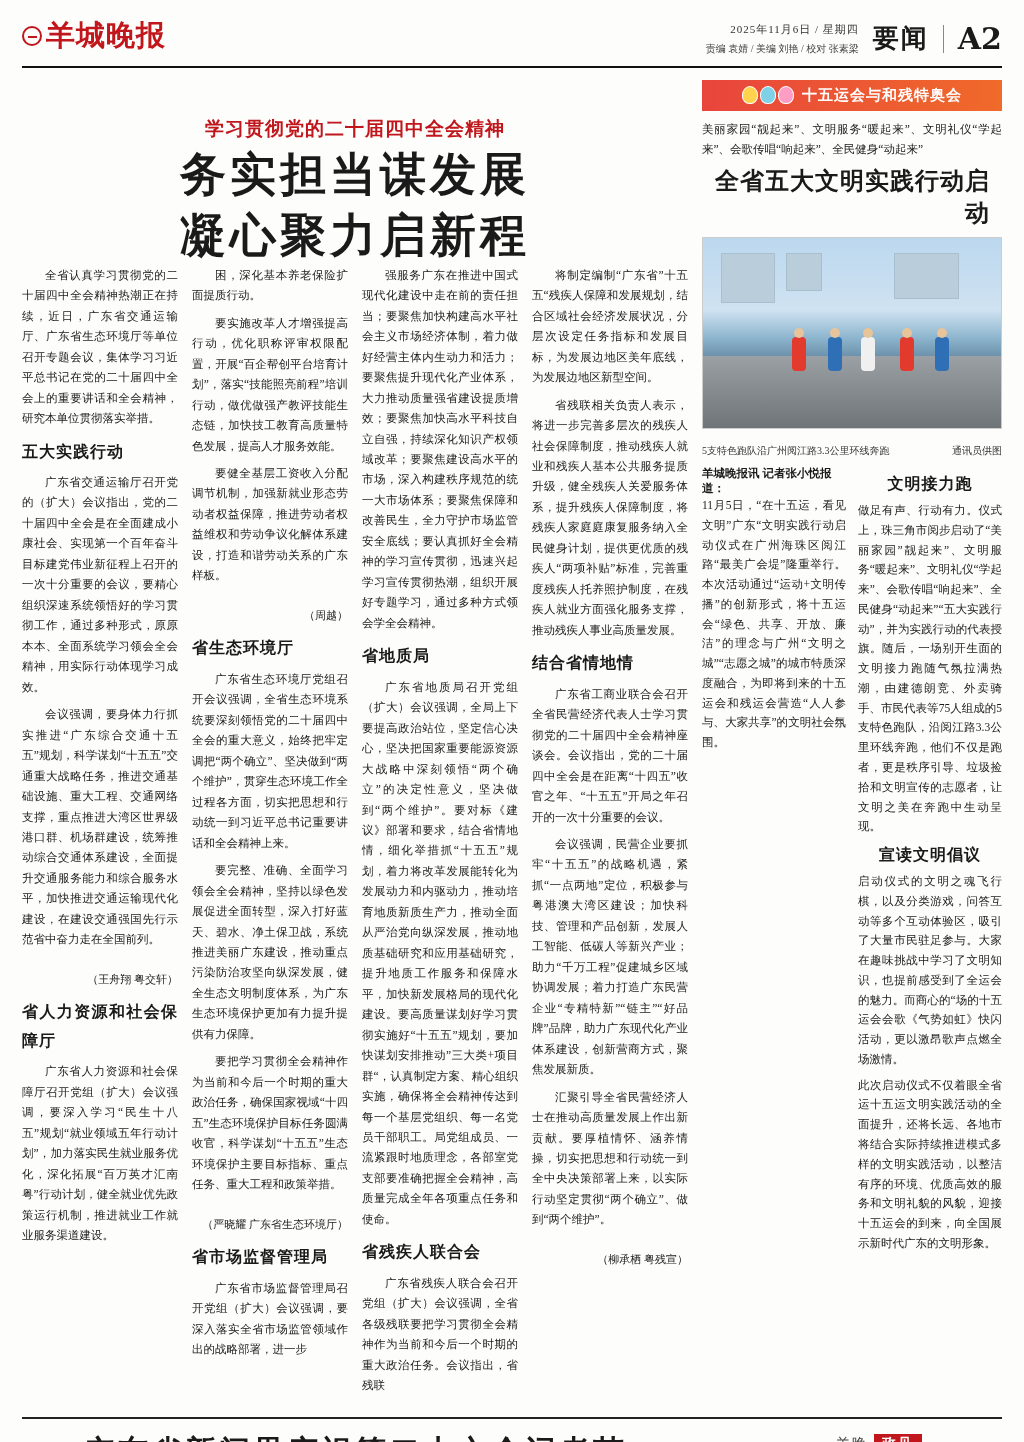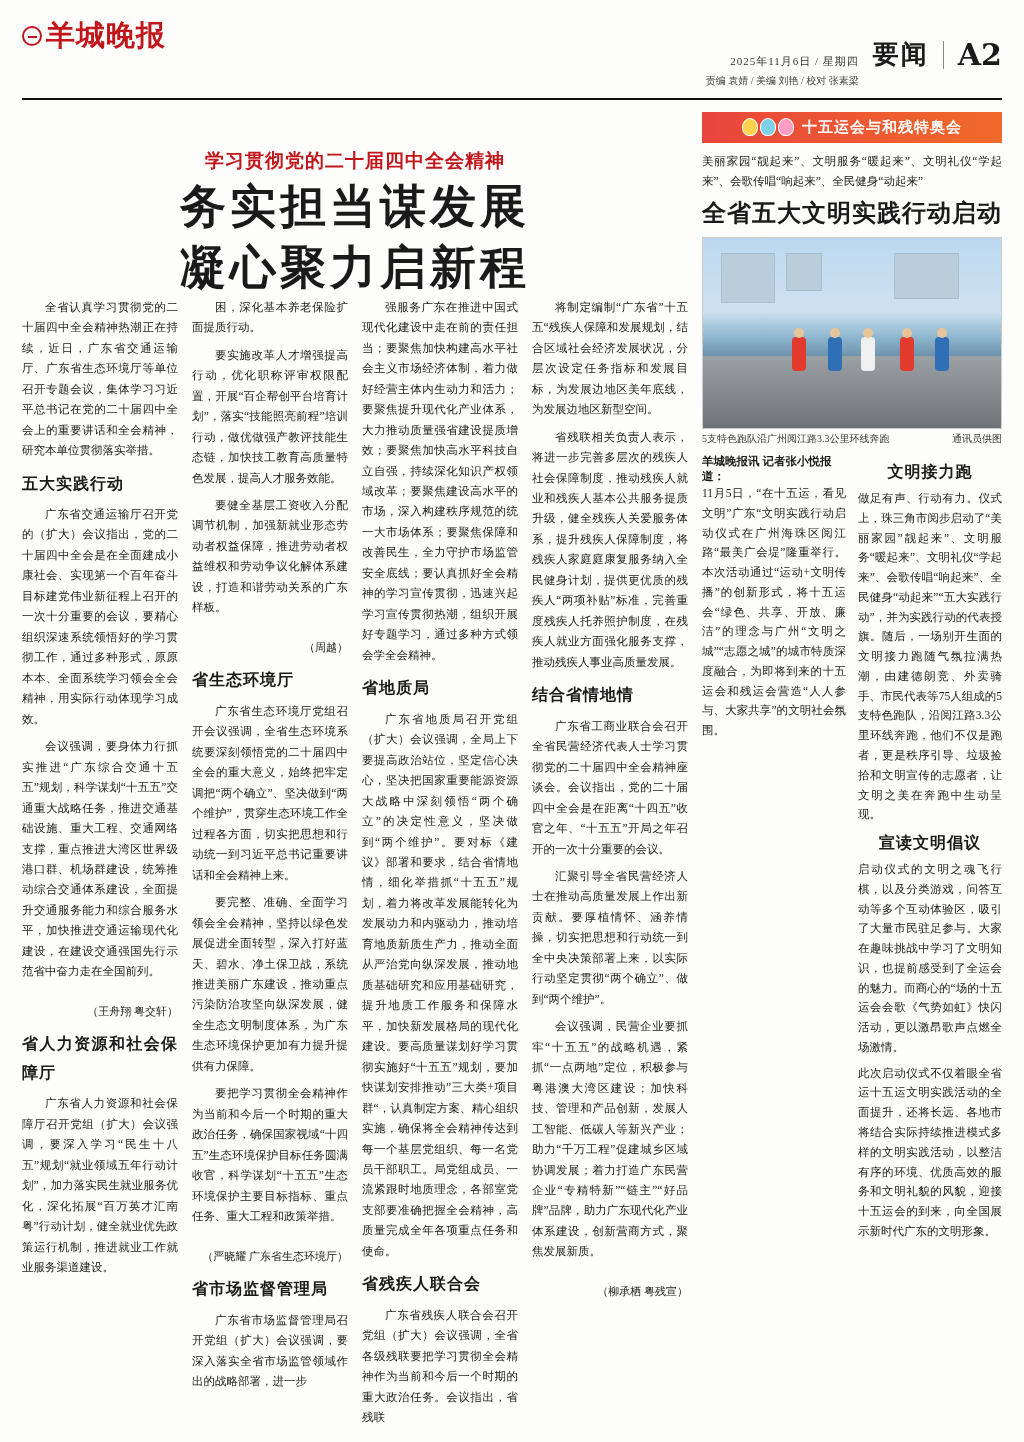--- a/index.html
+++ b/index.html
@@ -16,21 +16,21 @@
   
   .masthead { display:flex; align-items:flex-start; justify-content:space-between; border-bottom:2px solid #111; padding-bottom:8px; }
   .logo { display:flex; align-items:center; gap:4px; }
   .logo-mark {
     width:20px; height:20px; border:2px solid #c0161c; border-radius:50%;
     position:relative; flex:none;
   }
   .logo-mark:after { content:""; position:absolute; left:4px; top:8px; width:9px; height:2px; background:#c0161c; }
   .logo-text { font-size:29px; font-weight:bold; color:#c0161c; letter-spacing:1px; font-family:"DejaVu Serif", serif; }
   .head-right { display:flex; align-items:center; gap:14px; padding-top:4px;}
-  .head-meta { text-align:right; font-size:10px; line-height:1.8; color:#333;margin-top:32px; }
+  .head-meta { text-align:right; font-size:10px; line-height:1.8; color:#333; }
   .head-meta .date { font-size:11px; letter-spacing:1px; }
   .head-credits { font-size:10px; color:#444; }
   .section-name { font-size:26px; font-weight:bold; letter-spacing:2px; }
   .section-divider { width:1px; height:28px; background:#888; }
   .section-page { font-size:30px; font-weight:bold; font-family:"DejaVu Serif", serif; }
 
   
   .body-grid { display:grid; grid-template-columns: 1fr 1fr 1fr 1fr 300px; gap:0 14px; margin-top:12px; }
 
   .lead-head { grid-column: 1 / 5; text-align:center;margin-top:36px; }
@@ -43,30 +43,30 @@
   .olympic-banner {
     background:linear-gradient(90deg,#e8453c,#f06a2a); color:#fff; border-radius:0;
     padding:6px 20px; display:flex; align-items:center; gap:8px; justify-content:center;
   }
   .mascots { display:flex; gap:2px; }
   .mascot { width:16px; height:18px; border-radius:50% 50% 45% 45%; background:#ffd34d; border:1px solid #fff; }
   .mascot.b { background:#7fd1e8; }
   .mascot.c { background:#ff9ec4; }
   .olympic-text { font-size:15px; font-weight:bold; letter-spacing:1px; }
   .rail-sub { font-size:11.5px; line-height:1.75; margin-top:8px; text-align:justify; }
-  .rail-head { font-size:24px; font-weight:bold; letter-spacing:1px; text-align:left; margin:6px 0 8px; }
+  .rail-head { font-size:24px; font-weight:bold; letter-spacing:1px; text-align:right; margin:6px 12px 8px; }
   .photo {
     height:192px; border:1px solid #ccc; position:relative; overflow:hidden;
     background:linear-gradient(180deg,#bcd8ef 0%, #cfe2f1 38%, #8fb7cf 52%, #6d92ad 62%, #d9c9a8 72%, #c3ae88 100%);
   }
   .photo .road { position:absolute; left:0; right:0; bottom:0; height:38%; background:linear-gradient(180deg,#9aa0a4,#6f7478); }
   .photo .runner { position:absolute; bottom:30%; width:14px; height:34px; background:#e23b2e; border-radius:4px; }
   .photo .runner:after{ content:""; position:absolute; left:2px; top:-9px; width:10px; height:10px; border-radius:50%; background:#e8c49b;}
   .photo .bldg { position:absolute; top:8%; background:#b9cddb; border:1px solid #a8bfcf; }
-  .caption { font-size:10px; color:#333; display:flex; justify-content:space-between; padding-top:3px; }
+  .caption { font-size:10px; color:#333; display:flex; justify-content:space-between; padding-top:15px; }
   .rail-byline { font-size:11.5px; font-weight:bold;font-family:Liberation Serif, serif; }
   .rail-col2 { display:grid; grid-template-columns:1fr 1fr; gap:0 12px; margin-top:8px; }
   .rail-body { font-size:11.5px; line-height:1.72; text-align:justify; }
   .sub-sec { font-size:16px; font-weight:bold; text-align:center; margin:8px 0 6px; letter-spacing:1px; }
 
   
   .col { font-size:11.5px; line-height:1.78; text-align:justify; }
   .col p { margin:0 0 7px; text-indent:2em; }
   .sig { font-size:16px; font-weight:bold; margin:9px 0 6px; letter-spacing:1px; }
   .attrib { text-align:right; font-size:11px; margin-top:20px; }
@@ -182,22 +182,22 @@
       <p>广东省地质局召开党组（扩大）会议强调，全局上下要提高政治站位，坚定信心决心，坚决把国家重要能源资源大战略中深刻领悟“两个确立”的决定性意义，坚决做到“两个维护”。要对标《建议》部署和要求，结合省情地情，细化举措抓“十五五”规划，着力将改革发展能转化为发展动力和内驱动力，推动培育地质新质生产力，推动全面从严治党向纵深发展，推动地质基础研究和应用基础研究，提升地质工作服务和保障水平，加快新发展格局的现代化建设。要高质量谋划好学习贯彻实施好“十五五”规划，要加快谋划安排推动”三大类+项目群“，认真制定方案、精心组织实施，确保将全会精神传达到每一个基层党组织、每一名党员干部职工。局党组成员、一流紧跟时地质理念，各部室党支部要准确把握全会精神，高质量完成全年各项重点任务和使命。</p>
       <div class="sig">省残疾人联合会</div>
       <p>广东省残疾人联合会召开党组（扩大）会议强调，全省各级残联要把学习贯彻全会精神作为当前和今后一个时期的重大政治任务。会议指出，省残联</p>
     </div>
 
     <div class="col">
       <p>将制定编制“广东省”十五五“残疾人保障和发展规划，结合区域社会经济发展状况，分层次设定任务指标和发展目标，为发展边地区美年底线，为发展边地区新型空间。</p>
       <p>省残联相关负责人表示，将进一步完善多层次的残疾人社会保障制度，推动残疾人就业和残疾人基本公共服务提质升级，健全残疾人关爱服务体系，提升残疾人保障制度，将残疾人家庭庭康复服务纳入全民健身计划，提供更优质的残疾人“两项补贴”标准，完善重度残疾人托养照护制度，在残疾人就业方面强化服务支撑，推动残疾人事业高质量发展。</p>
       <div class="sig">结合省情地情</div>
       <p>广东省工商业联合会召开全省民营经济代表人士学习贯彻党的二十届四中全会精神座谈会。会议指出，党的二十届四中全会是在距离“十四五”收官之年、“十五五”开局之年召开的一次十分重要的会议。</p>
+      <p>会议强调，民营企业要抓牢“十五五”的战略机遇，紧抓“一点两地”定位，积极参与粤港澳大湾区建设；加快科技、管理和产品创新，发展人工智能、低碳人等新兴产业；助力“千万工程”促建城乡区域协调发展；着力打造广东民营企业“专精特新”“链主”“好品牌”品牌，助力广东现代化产业体系建设，创新营商方式，聚焦发展新质。</p>
       <p>汇聚引导全省民营经济人士在推动高质量发展上作出新贡献。要厚植情怀、涵养情操，切实把思想和行动统一到全中央决策部署上来，以实际行动坚定贯彻“两个确立”、做到“两个维护”。</p>
-      <p>会议强调，民营企业要抓牢“十五五”的战略机遇，紧抓“一点两地”定位，积极参与粤港澳大湾区建设；加快科技、管理和产品创新，发展人工智能、低碳人等新兴产业；助力“千万工程”促建城乡区域协调发展；着力打造广东民营企业“专精特新”“链主”“好品牌”品牌，助力广东现代化产业体系建设，创新营商方式，聚焦发展新质。</p>
       <div class="attrib">（柳承栖 粤残宣）</div>
     </div>
   </div>
 
   <div class="feature2">
     <div class="f2-head">
       <div class="f2-title">广东省新闻界庆祝第二十六个记者节</div>
 
     </div>
 

